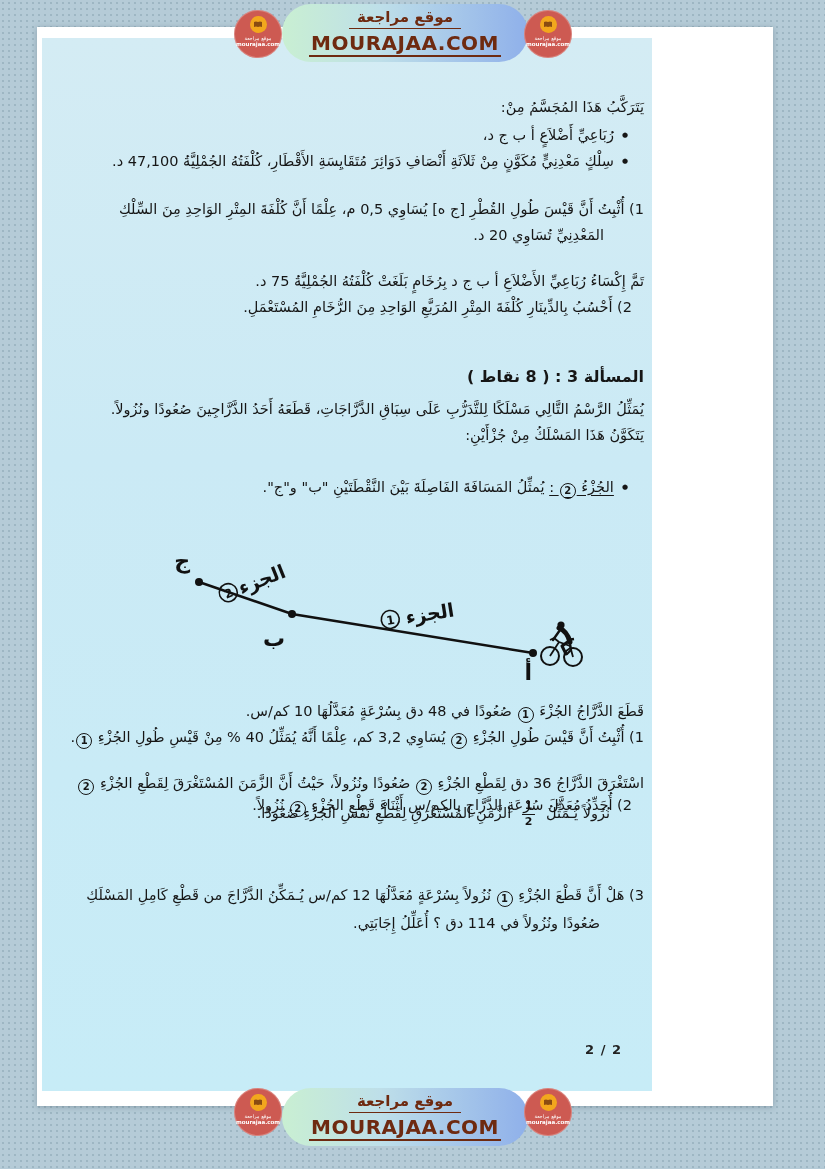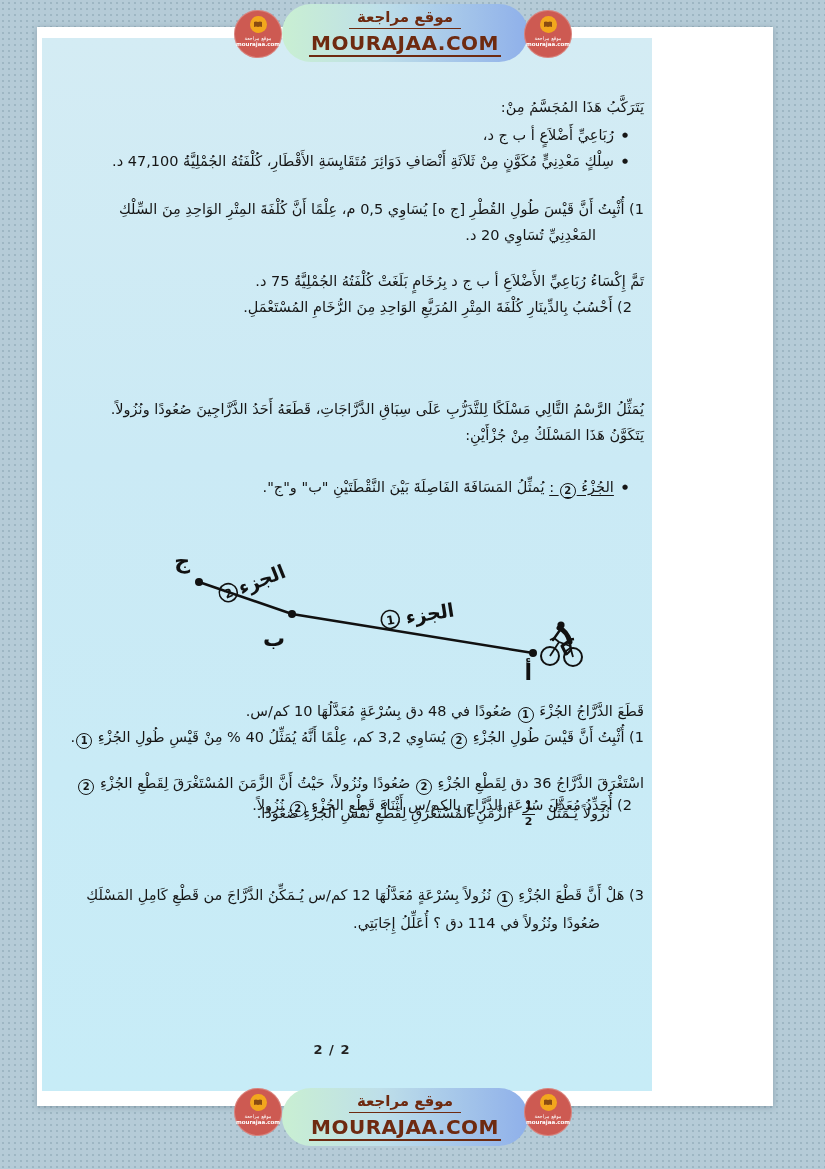--- a/index.html
+++ b/index.html
@@ -54,42 +54,43 @@
     font-size:10px;line-height:14px;text-align:center;vertical-align:-2px;font-weight:bold;margin:0 1px;
   }
   .heading{font-size:16px;font-weight:bold;}
   .frac{
     display:inline-flex;flex-direction:column;align-items:center;vertical-align:middle;
     margin:0 6px;font-size:11px;font-weight:bold;line-height:1.15;
   }
   .frac .num{border-bottom:1.3px solid #161616;padding:0 3px 1px;}
   .frac .den{padding-top:1px;}
   .pagenum{
-    position:absolute;left:0;right:30px;top:1004px;text-align:center;
+    position:absolute;left:0;right:30px;top:1004px;text-align:right;
     font-size:13px;font-weight:bold;letter-spacing:1px;direction:ltr;color:#222;
   }
   .diagram{position:absolute;left:100px;top:500px;width:500px;height:190px;}
 </style>
 </head>
 <body>
 
 <div class="frame"></div>
 
 <div class="sheet">
 
   <div class="line" style="top:58px"><span>يَتَرَكَّبُ هَذَا المُجَسَّمُ مِنْ:</span></div>
   <div class="line bullet" style="top:86px;right:24px"><span>رُبَاعِيِّ أَضْلاَعٍ </span><span class="b">أ ب ج د</span><span>،</span></div>
   <div class="line bullet" style="top:112px;right:24px"><span>سِلْكٍ مَعْدِنِيٍّ مُكَوَّنٍ مِنْ ثَلاَثَةِ أَنْصَافِ دَوَائِرَ مُتَقَايِسَةِ الأَقْطَارِ، كُلْفَتُهُ الجُمْلِيَّةُ </span><span class="b">47,100</span><span> د.</span></div>
 
   <div class="line" style="top:160px"><span class="b">1)</span><span> أُثْبِتُ أَنَّ قَيْسَ طُولِ القُطْرِ </span><span class="b">[ج ه]</span><span> يُسَاوِي </span><span class="b">0,5</span><span> م، عِلْمًا أَنَّ كُلْفَةَ المِتْرِ الوَاحِدِ مِنَ السِّلْكِ</span></div>
-  <div class="line" style="top:186px;right:56px"><span>المَعْدِنِيِّ تُسَاوِي </span><span class="b">20</span><span> د.</span></div>
+  <div class="line" style="top:186px;right:48px"><span>المَعْدِنِيِّ تُسَاوِي </span><span class="b">20</span><span> د.</span></div>
 
   <div class="line" style="top:232px"><span>تَمَّ إِكْسَاءُ رُبَاعِيِّ الأَضْلاَعِ </span><span class="b">أ ب ج د</span><span> بِرُخَامٍ بَلَغَتْ كُلْفَتُهُ الجُمْلِيَّةُ </span><span class="b">75</span><span> د.</span></div>
   <div class="line" style="top:258px;right:20px"><span class="b">2)</span><span> أَحْسُبُ بِالدِّينَارِ كُلْفَةَ المِتْرِ المُرَبَّعِ الوَاحِدِ مِنَ الرُّخَامِ المُسْتَعْمَلِ.</span></div>
 
+  <div class="line heading" style="top:328px">المسألة 3 : ( 8 نقاط )</div>
   <div class="line" style="top:386px"><span>يَتَكَوَّنُ هَذَا المَسْلَكُ مِنْ جُزْأَيْنِ:</span></div>
   <div class="line" style="top:360px"><span>يُمَثِّلُ الرَّسْمُ التَّالِي مَسْلَكًا لِلتَّدَرُّبِ عَلَى سِبَاقِ الدَّرَّاجَاتِ، قَطَعَهُ أَحَدُ الدَّرَّاجِينَ صُعُودًا ونُزُولاً.</span></div>
   <div class="line bullet" style="top:438px;right:24px"><span class="b u">الجُزْءُ </span><span class="u circ">2</span><span class="b u"> :</span><span> يُمثِّلُ المَسَافَةَ الفَاصِلَةَ بَيْنَ النَّقْطَتَيْنِ "ب" و"ج".</span></div>
 
   <svg class="diagram" viewBox="0 0 500 190">
     <polyline points="391,115 150,76 57,44" fill="none" stroke="#111" stroke-width="2.6"></polyline>
     <circle cx="391" cy="115" r="4" fill="#111"></circle>
     <circle cx="150" cy="76" r="4" fill="#111"></circle>
     <circle cx="57" cy="44" r="4" fill="#111"></circle>
 

